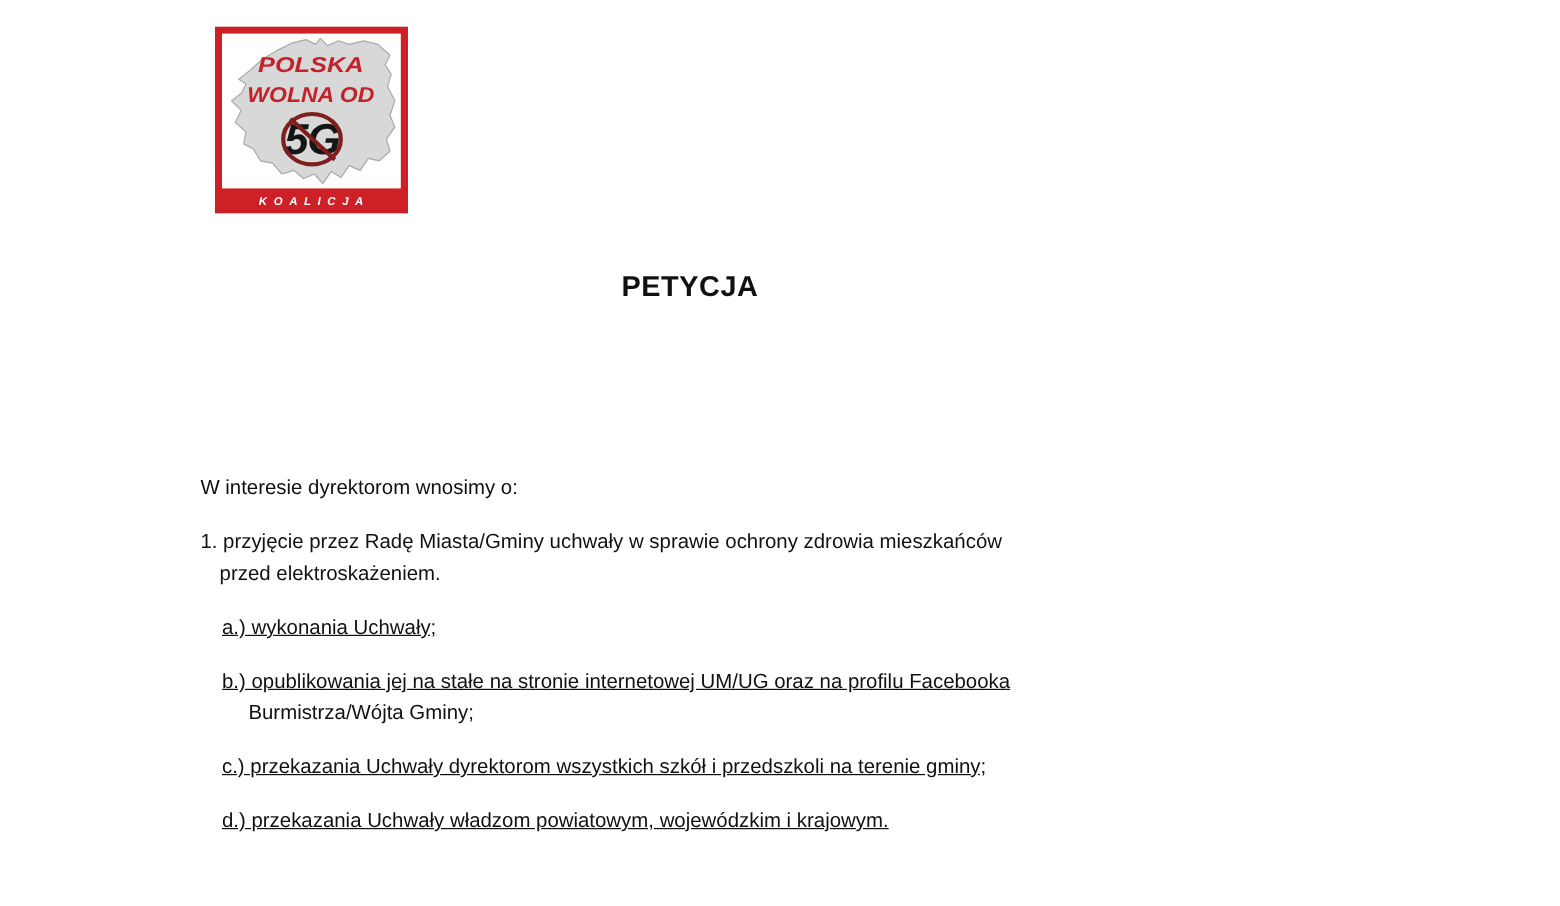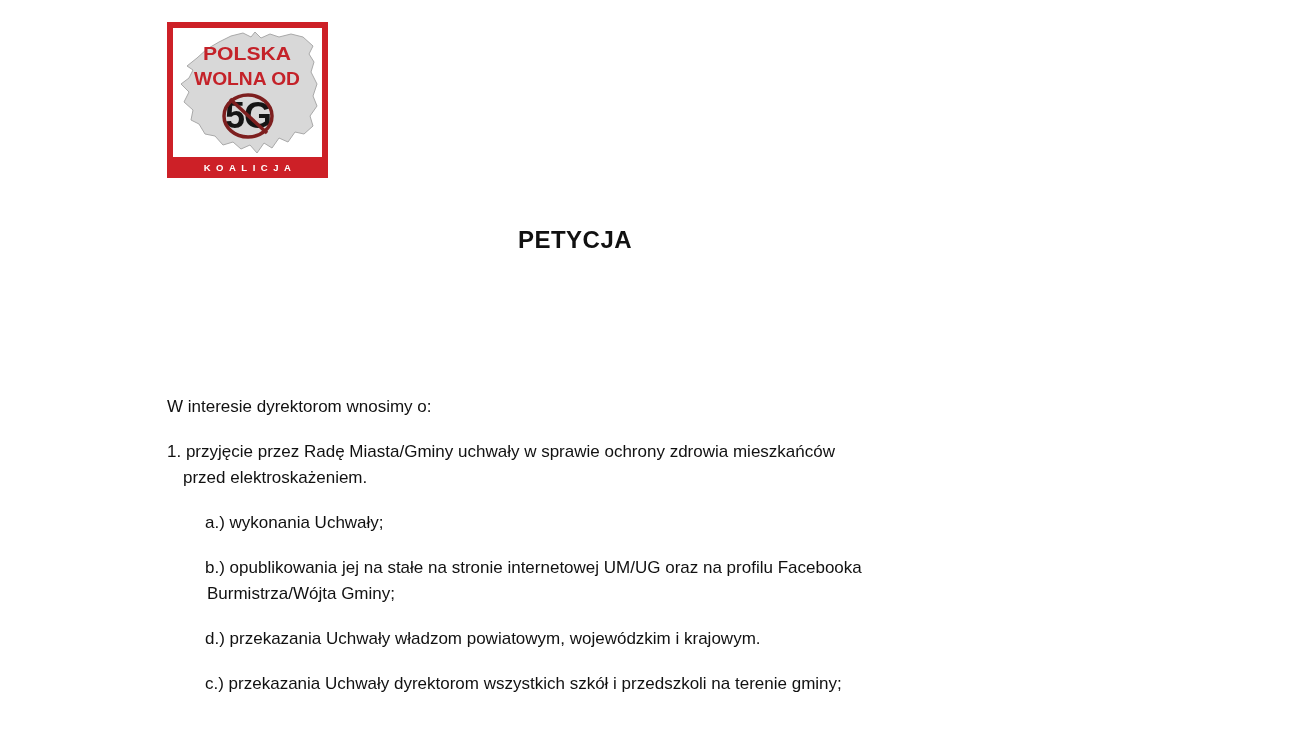--- a/index.html
+++ b/index.html
@@ -13,24 +13,25 @@
     position: relative;
     width: 1300px;
     height: 755px;
     background: #ffffff;
     overflow: hidden;
   }
 
   
   .logo {
     position: absolute;
-    left: 167px;
+    left: 179px;
     top: 22px;
     width: 161px;
     height: 136px;
+    font-style: italic;
   }
   .logo svg { display: block; }
   .logo-border { fill: #cd2027; }
   .logo-bg { fill: #ffffff; }
   .poland-map {
     fill: #d8d8d8;
     stroke: #a9a9a9;
     stroke-width: 1;
     stroke-linejoin: round;
   }
@@ -91,21 +92,21 @@
     top: 394px;
     width: 1050px;
     font-size: 17px;
   }
   .para { margin: 0 0 19px 0; padding: 0; }
   .line {
     line-height: 26px;
     white-space: nowrap;
   }
   .indent-wrap-num { margin-left: 16px; }   
-  .indent-letter   { margin-left: 38px; }   
+  .indent-letter   { margin-left: 18px; text-decoration: underline; }   
   .indent-wrap-letter { margin-left: 40px; }
 </style>
 </head>
 <body>
 
 <div class="page">
 
   <div class="logo">
     <svg viewBox="0 0 161 156" width="161" height="156">
       <rect class="logo-border" x="0" y="0" width="161" height="156"></rect>
@@ -139,21 +140,21 @@
     <div class="para">
       <div class="line indent-letter">a.) wykonania Uchwały;</div>
     </div>
 
     <div class="para">
       <div class="line indent-letter">b.) opublikowania jej na stałe na stronie internetowej UM/UG oraz na profilu Facebooka</div>
       <div class="line indent-wrap-letter">Burmistrza/Wójta Gminy;</div>
     </div>
 
     <div class="para">
-      <div class="line indent-letter">d.) przekazania Uchwały władzom powiatowym, wojewódzkim i krajowym.</div>
+      <div class="line indent-letter">c.) przekazania Uchwały dyrektorom wszystkich szkół i przedszkoli na terenie gminy;</div>
     </div>
 
     <div class="para">
-      <div class="line indent-letter">c.) przekazania Uchwały dyrektorom wszystkich szkół i przedszkoli na terenie gminy;</div>
+      <div class="line indent-letter">d.) przekazania Uchwały władzom powiatowym, wojewódzkim i krajowym.</div>
     </div>
 
   </div>
 </div>
 
 </body></html>

